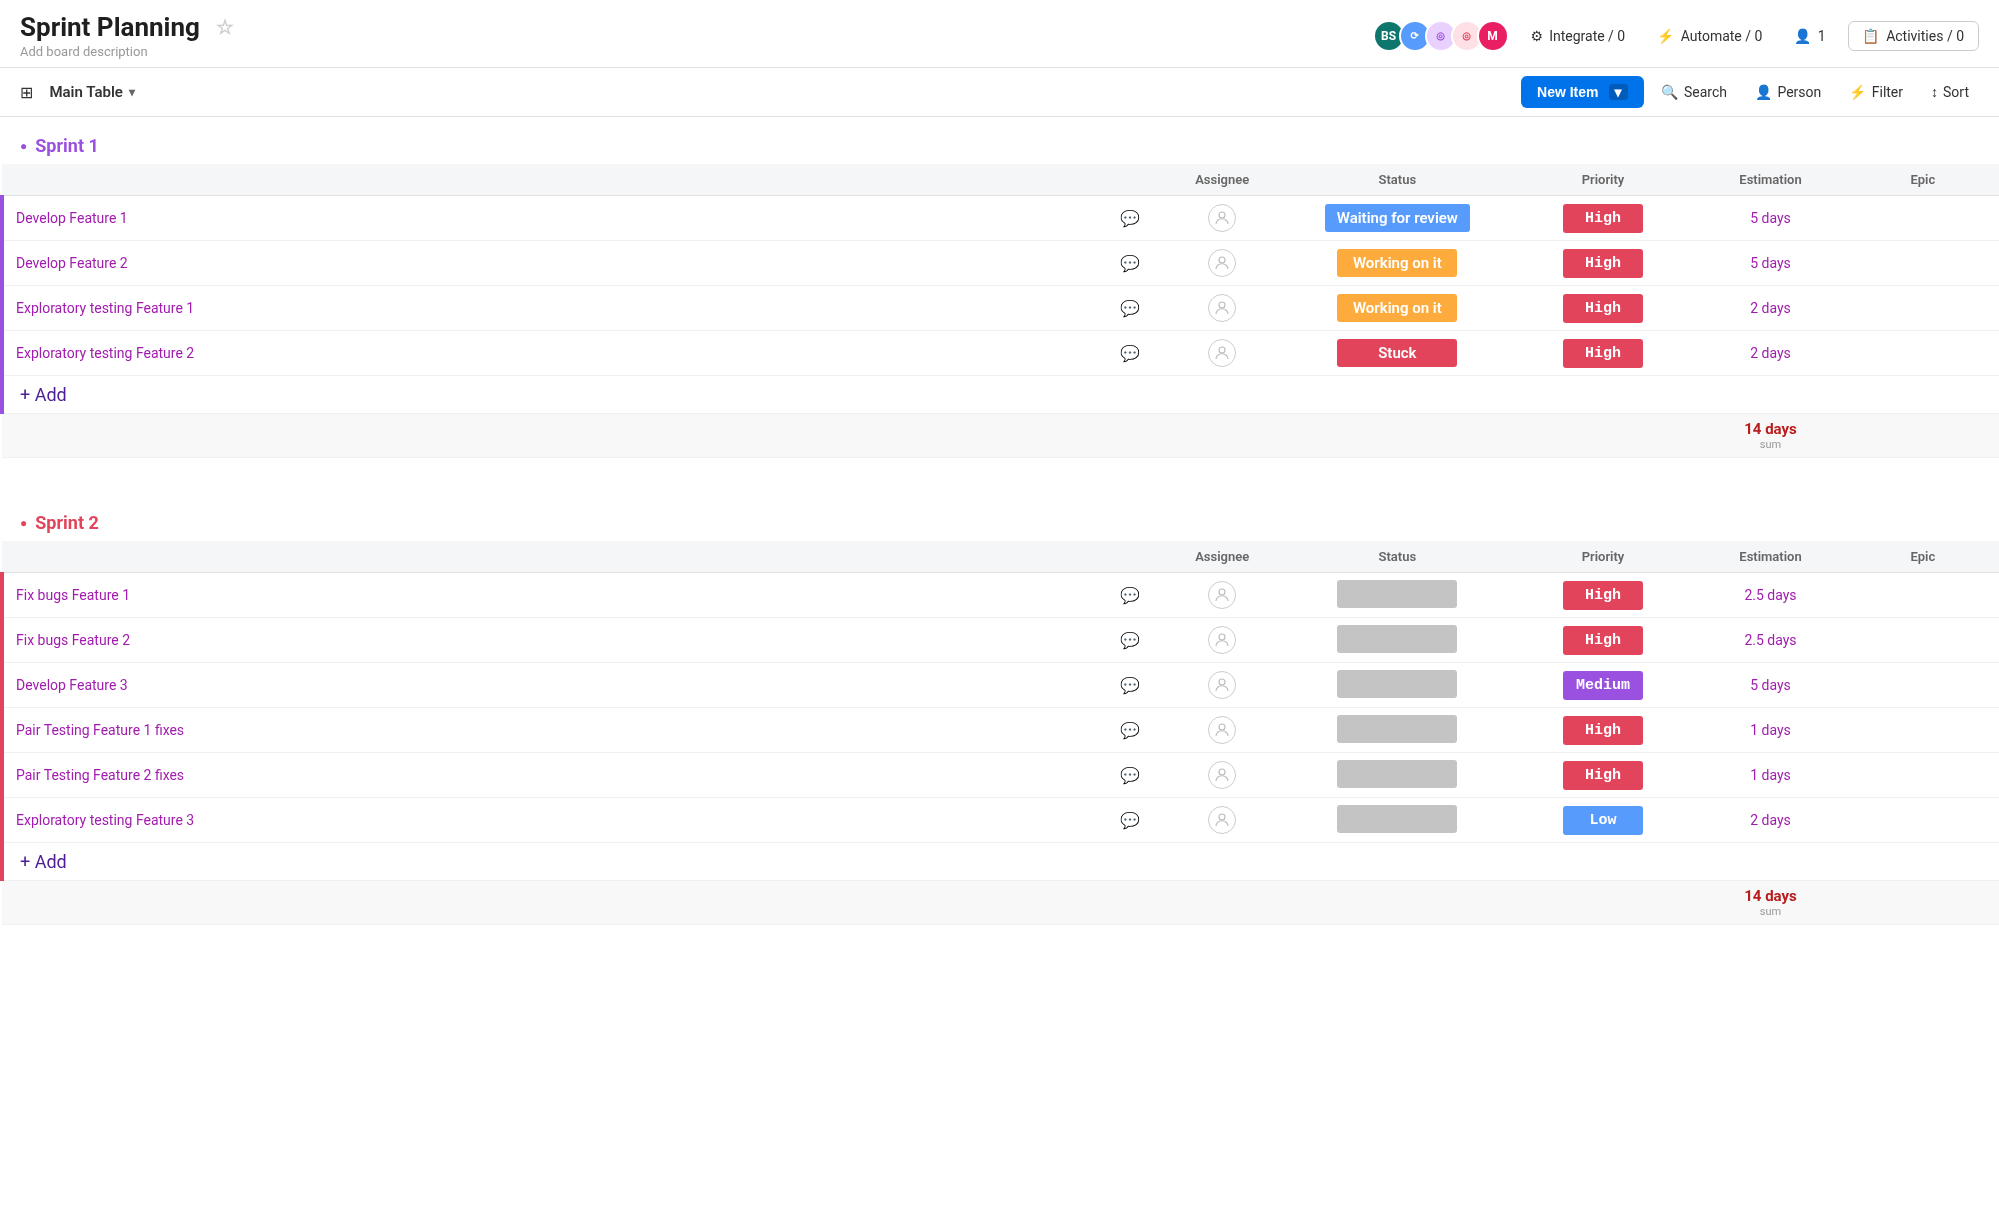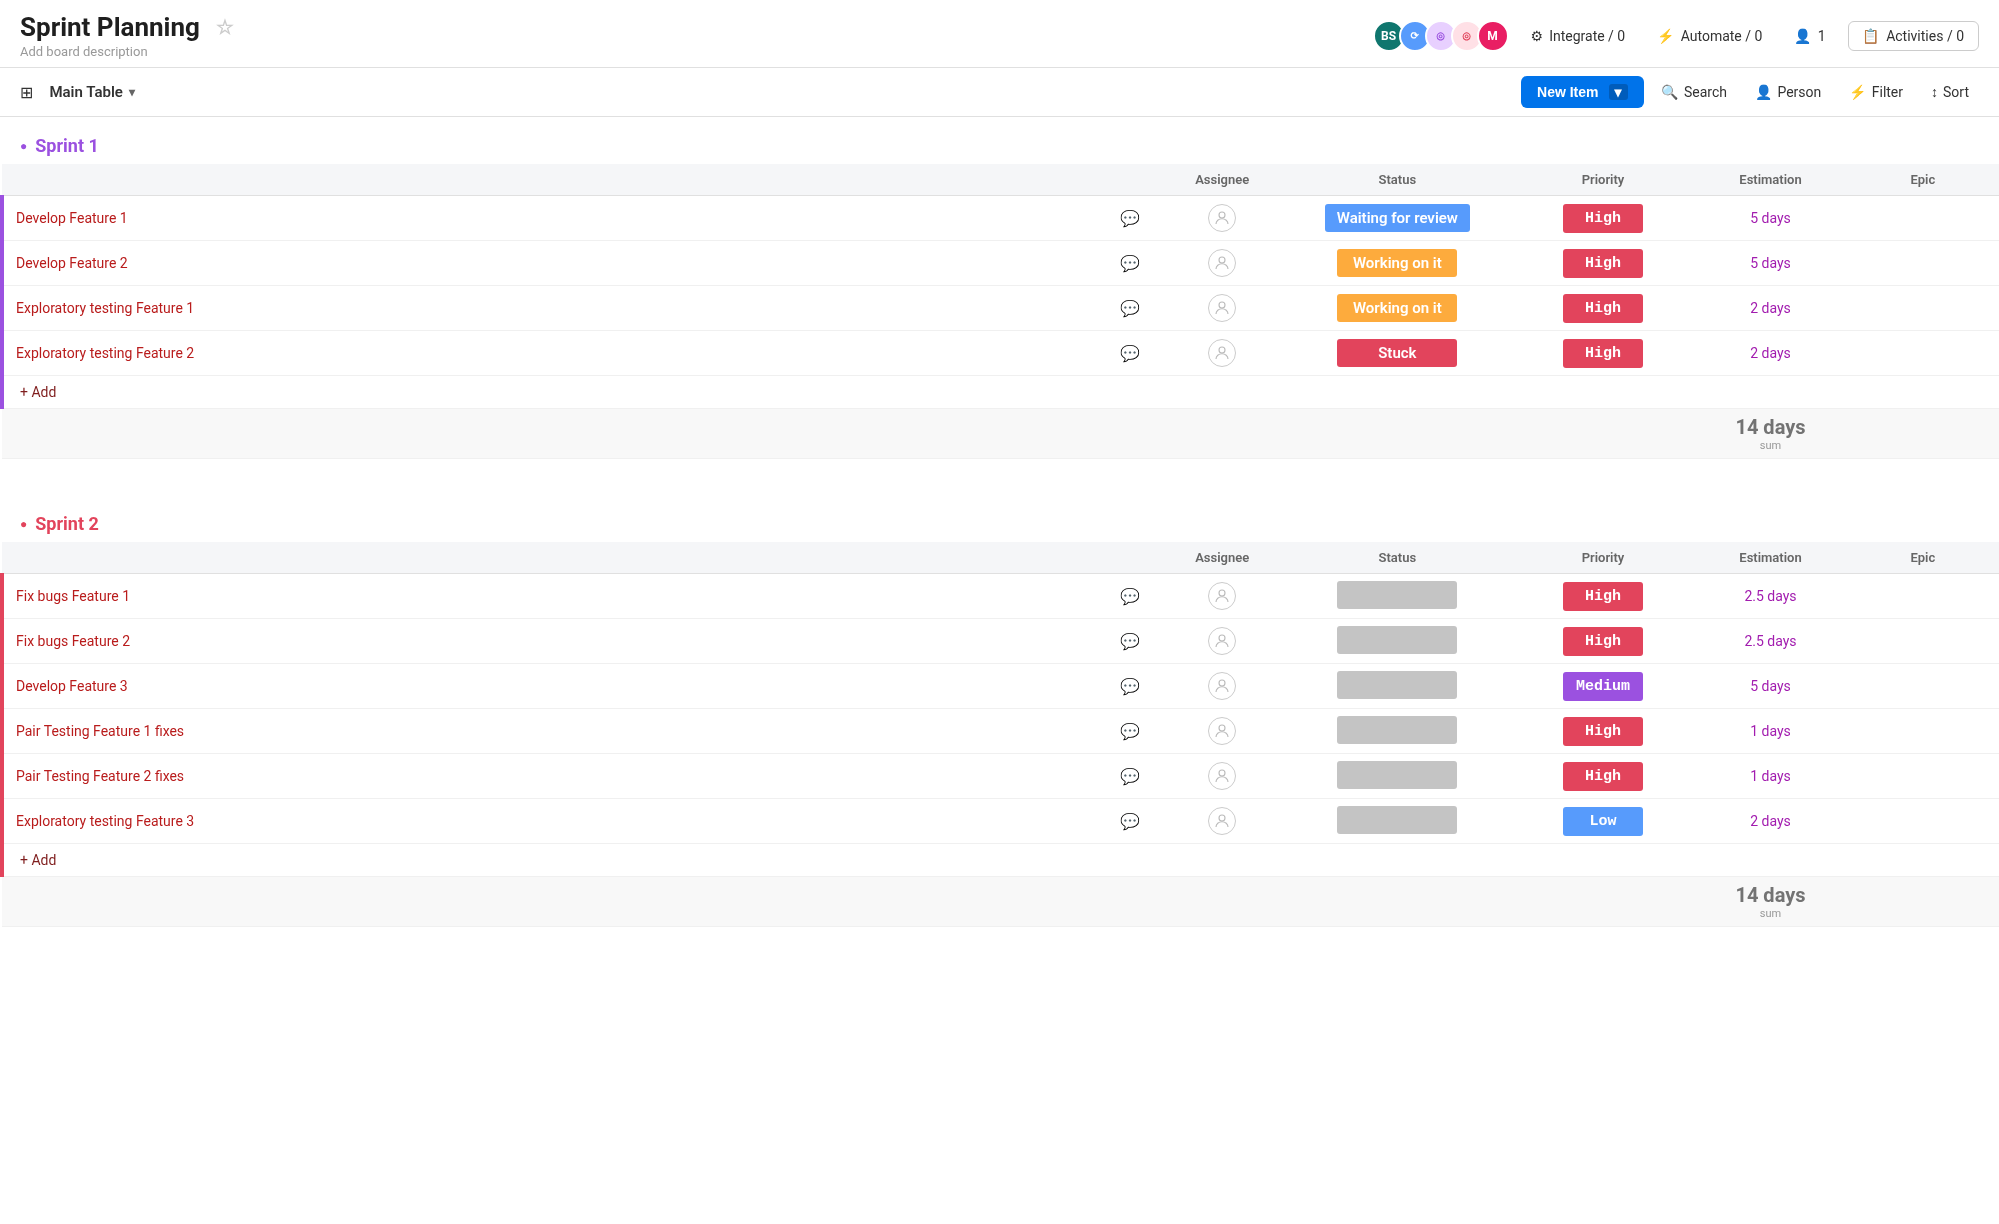--- a/index.html
+++ b/index.html
@@ -48,47 +48,47 @@
     .sprint-table thead tr th.col-priority { width: 120px; text-align: center; }
     .sprint-table thead tr th.col-estimation { width: 100px; text-align: center; }
     .sprint-table thead tr th.col-epic { width: 100px; text-align: center; }
 
     .sprint-table tbody tr { border-bottom: 1px solid #f0f0f0; }
 
     .row-left-bar-purple { border-left: 4px solid #9b51e0; }
     .row-left-bar-red { border-left: 4px solid #e2445c; }
 
     .cell-name { padding: 10px 12px; display: flex; align-items: center; gap: 8px; }
-    .cell-name-text { font-size: 14px; color: #b91c1c; }
+    .cell-name-text { font-size: 14px; color: #a21caf; }
     .comment-icon { color: #bbb; cursor: pointer; font-size: 16px; margin-left: auto; }
     .cell-assignee { text-align: center; padding: 8px; }
     .assignee-avatar { width: 28px; height: 28px; border-radius: 50%; border: 1.5px solid #ccc; display: inline-flex; align-items: center; justify-content: center; color: #bbb; font-size: 18px; }
     .cell-status { text-align: center; padding: 6px 8px; }
     .cell-priority { text-align: center; padding: 6px 8px; }
     .cell-estimation { text-align: center; padding: 8px; font-size: 14px; color: #a21caf; }
     .cell-epic { text-align: center; padding: 8px; }
 
     .status-badge { display: inline-block; padding: 5px 12px; border-radius: 3px; font-size: 15px; font-weight: 600; color: #fff; min-width: 120px; text-align: center; }
     .status-waiting { background: #579bfc; }
     .status-working { background: #fdab3d; }
     .status-stuck { background: #e2445c; }
     .status-empty { background: #c4c4c4; min-width: 120px; height: 28px; display: inline-block; border-radius: 3px; }
 
     .priority-badge { display: inline-block; padding: 6px 12px; border-radius: 3px; font-size: 15px; font-weight: 600; color: #fff; min-width: 80px; text-align: center; font-family: Liberation Mono, monospace; }
     .priority-high { background: #e2445c; }
     .priority-medium { background: #9b51e0; }
     .priority-low { background: #579bfc; }
 
     .add-row td { padding: 8px 12px; }
-    .add-btn { color: #7f1d1d; cursor: pointer; font-size: 14px; display: flex; align-items: center; gap: 4px; }
+    .add-btn { color: #4c1d95; cursor: pointer; font-size: 18px; display: flex; align-items: center; gap: 4px; }
 
     .sum-row { background: #f8f8f8; }
     .sum-row td { padding: 6px 12px; }
     .sum-cell { text-align: center; }
-    .sum-value { font-size: 20px; font-weight: 700; color: #737373; }
+    .sum-value { font-size: 15px; font-weight: 700; color: #b91c1c; }
     .sum-label { font-size: 11px; color: #999; }
 
     
     .section-divider { height: 16px; }
 
     
     .icon-grid { font-size: 16px; }
     .icon-chevron { font-size: 12px; color: #666; }
     .icon-search { font-size: 14px; }
     .icon-person { font-size: 14px; }

